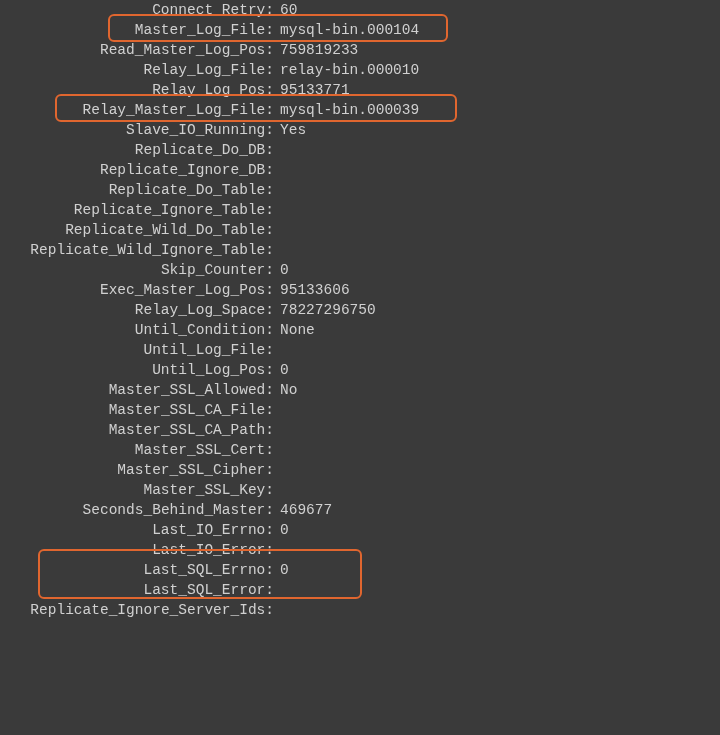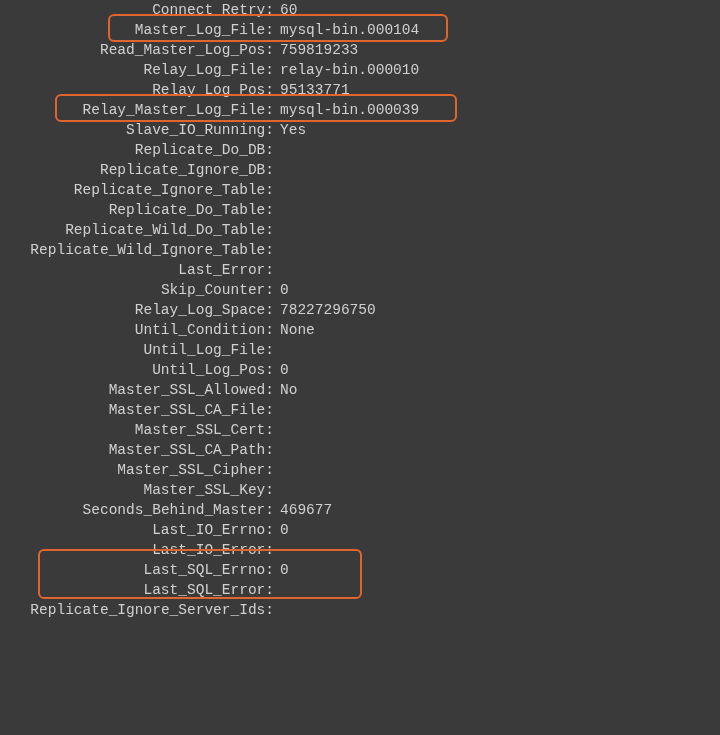--- a/index.html
+++ b/index.html
@@ -41,34 +41,34 @@
 <div id="terminal">
     <div class="row"><span class="label">Connect_Retry:</span><span class="value">60</span></div>
     <div class="row"><span class="label">Master_Log_File:</span><span class="value">mysql-bin.000104</span></div>
     <div class="row"><span class="label">Read_Master_Log_Pos:</span><span class="value">759819233</span></div>
     <div class="row"><span class="label">Relay_Log_File:</span><span class="value">relay-bin.000010</span></div>
     <div class="row"><span class="label">Relay_Log_Pos:</span><span class="value">95133771</span></div>
     <div class="row"><span class="label">Relay_Master_Log_File:</span><span class="value">mysql-bin.000039</span></div>
     <div class="row"><span class="label">Slave_IO_Running:</span><span class="value">Yes</span></div>
     <div class="row"><span class="label">Replicate_Do_DB:</span><span class="value"></span></div>
     <div class="row"><span class="label">Replicate_Ignore_DB:</span><span class="value"></span></div>
+    <div class="row"><span class="label">Replicate_Do_Table:</span><span class="value"></span></div>
     <div class="row"><span class="label">Replicate_Ignore_Table:</span><span class="value"></span></div>
-    <div class="row"><span class="label">Replicate_Do_Table:</span><span class="value"></span></div>
     <div class="row"><span class="label">Replicate_Wild_Do_Table:</span><span class="value"></span></div>
     <div class="row"><span class="label">Replicate_Wild_Ignore_Table:</span><span class="value"></span></div>
-    <div class="row"><span class="label">Last_Error:</span><span class="value"></span></div>
     <div class="row"><span class="label">Skip_Counter:</span><span class="value">0</span></div>
+    <div class="row"><span class="label">Exec_Master_Log_Pos:</span><span class="value">95133606</span></div>
     <div class="row"><span class="label">Relay_Log_Space:</span><span class="value">78227296750</span></div>
     <div class="row"><span class="label">Until_Condition:</span><span class="value">None</span></div>
     <div class="row"><span class="label">Until_Log_File:</span><span class="value"></span></div>
     <div class="row"><span class="label">Until_Log_Pos:</span><span class="value">0</span></div>
     <div class="row"><span class="label">Master_SSL_Allowed:</span><span class="value">No</span></div>
     <div class="row"><span class="label">Master_SSL_CA_File:</span><span class="value"></span></div>
+    <div class="row"><span class="label">Master_SSL_CA_Path:</span><span class="value"></span></div>
     <div class="row"><span class="label">Master_SSL_Cert:</span><span class="value"></span></div>
-    <div class="row"><span class="label">Master_SSL_CA_Path:</span><span class="value"></span></div>
     <div class="row"><span class="label">Master_SSL_Cipher:</span><span class="value"></span></div>
     <div class="row"><span class="label">Master_SSL_Key:</span><span class="value"></span></div>
     <div class="row"><span class="label">Seconds_Behind_Master:</span><span class="value">469677</span></div>
     <div class="row"><span class="label">Last_IO_Errno:</span><span class="value">0</span></div>
     <div class="row"><span class="label">Last_IO_Error:</span><span class="value"></span></div>
     <div class="row"><span class="label">Last_SQL_Errno:</span><span class="value">0</span></div>
     <div class="row"><span class="label">Last_SQL_Error:</span><span class="value"></span></div>
     <div class="row"><span class="label">Replicate_Ignore_Server_Ids:</span><span class="value"></span></div>
   </div>
 <div id="overlays">

